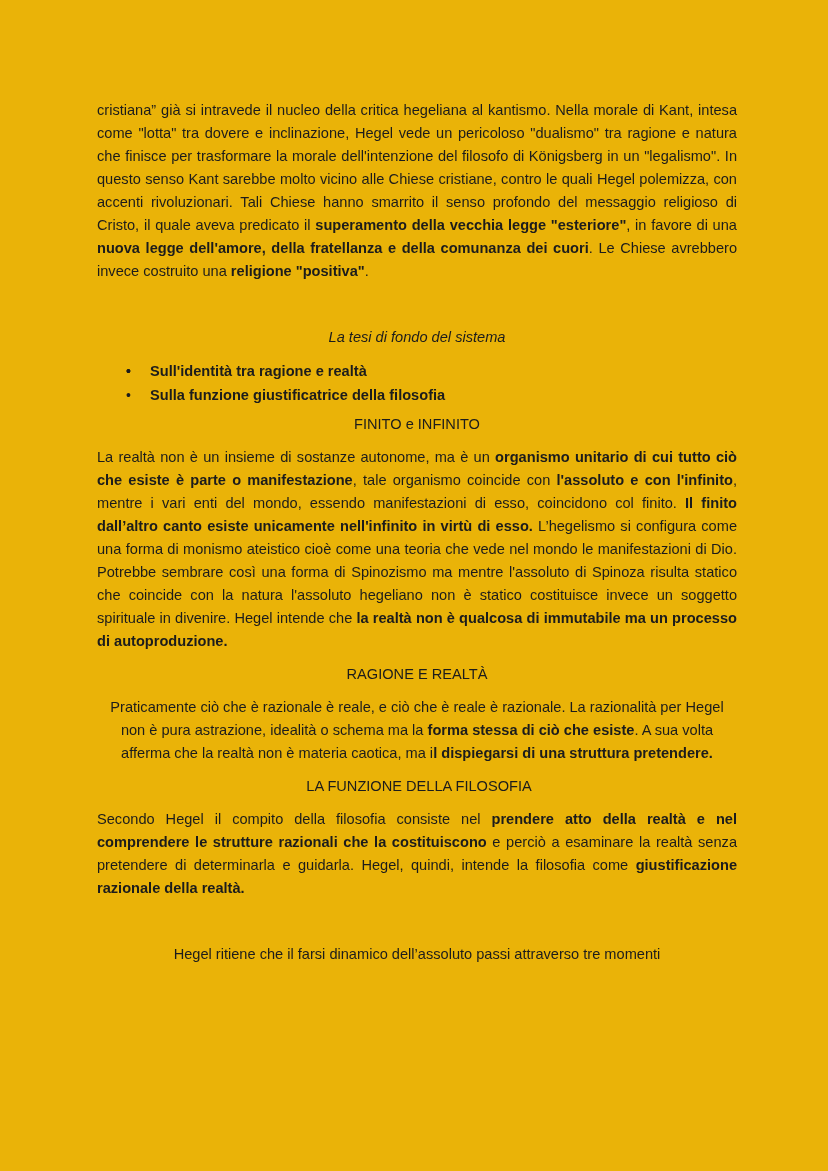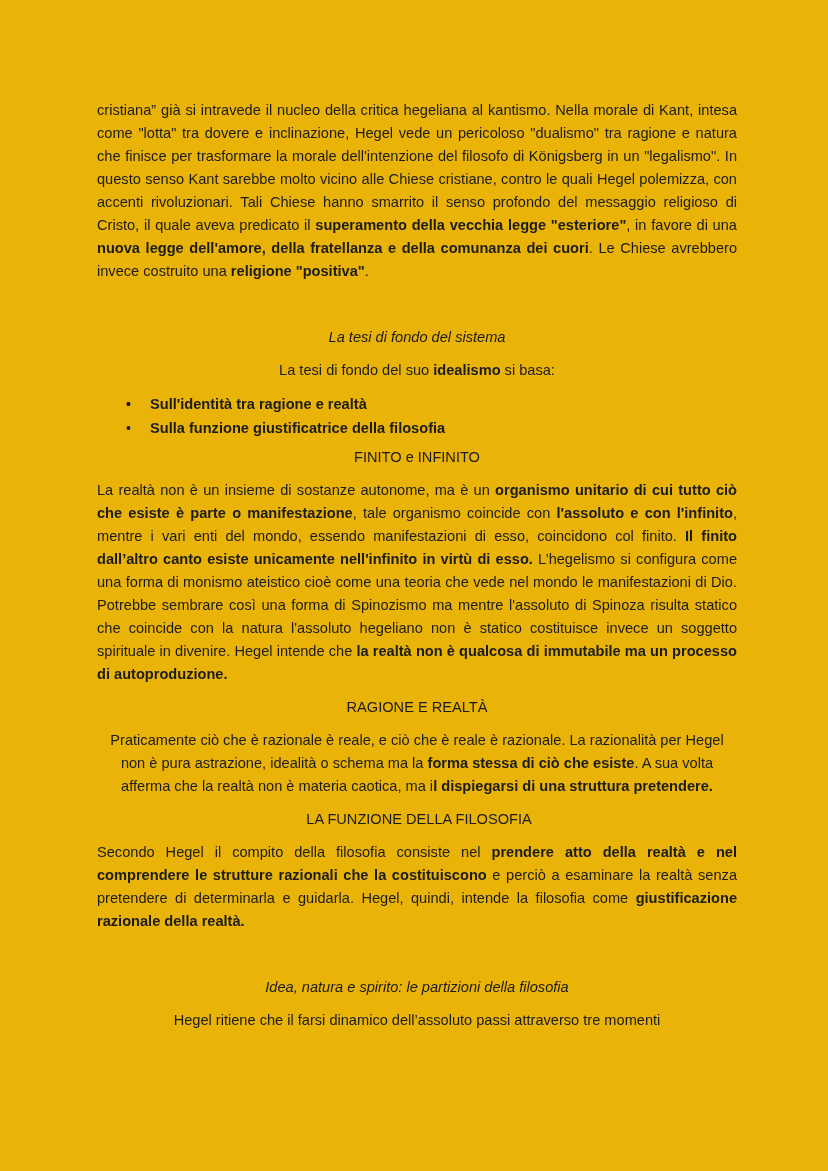--- a/index.html
+++ b/index.html
@@ -61,29 +61,27 @@
   }
 </style>
 </head>
 <body>
 
 <div class="page">
   <div id="doc">
       <p class="para align-justify"><span>cristiana” già si intravede il nucleo della critica hegeliana al kantismo. Nella morale di Kant, intesa come "lotta" tra dovere e inclinazione, Hegel vede un pericoloso "dualismo" tra ragione e natura che finisce per trasformare la morale dell'intenzione del filosofo di Königsberg in un "legalismo". In questo senso Kant sarebbe molto vicino alle Chiese cristiane, contro le quali Hegel polemizza, con accenti rivoluzionari. Tali Chiese hanno smarrito il senso profondo del messaggio religioso di Cristo, il quale aveva predicato il </span><b>superamento della vecchia legge "esteriore"</b><span>, in favore di una </span><b>nuova legge dell'amore, della fratellanza e della comunanza dei cuori</b><span>. Le Chiese avrebbero invece costruito una </span><b>religione "positiva"</b><span>.</span></p>
       <div class="gap"></div>
       <p class="para h-italic align-left"><span>La tesi di fondo del sistema</span></p>
-      <p class="para align-left"><span>La tesi di fondo del suo </span><b>idealismo</b><span> si basa:</span></p>
       <ul class="doc-list">
         <li><span class="bullet">•</span></li>
         <li><span class="bullet">•</span><b>Sull'identità tra ragione e realtà</b></li>
         <li><span class="bullet">•</span><b>Sulla funzione giustificatrice della filosofia</b></li>
       </ul>
       <p class="para align-left"><span>FINITO e INFINITO</span></p>
       <p class="para align-justify"><span>La realtà non è un insieme di sostanze autonome, ma è un </span><b>organismo unitario di cui tutto ciò che esiste è parte o manifestazione</b><span>, tale organismo coincide con </span><b>l'assoluto e con l'infinito</b><span>, mentre i vari enti del mondo, essendo manifestazioni di esso, coincidono col finito. </span><b>Il finito dall’altro canto esiste unicamente nell'infinito in virtù di esso.</b><span> L’hegelismo si configura come una forma di monismo ateistico cioè come una teoria che vede nel mondo le manifestazioni di Dio. Potrebbe sembrare così una forma di Spinozismo ma mentre l'assoluto di Spinoza risulta statico che coincide con la natura l'assoluto hegeliano non è statico costituisce invece un soggetto spirituale in divenire. Hegel intende che </span><b>la realtà non è qualcosa di immutabile ma un processo di autoproduzione.</b></p>
       <p class="para align-left"><span>RAGIONE E REALTÀ</span></p>
       <p class="para align-left"><span>Praticamente ciò che è razionale è reale, e ciò che è reale è razionale. La razionalità per Hegel non è pura astrazione, idealità o schema ma la </span><b>forma stessa di ciò che esiste</b><span>. A sua volta afferma che la realtà non è materia caotica, ma i</span><b>l dispiegarsi di una struttura pretendere.</b></p>
       <p class="para align-left"><span> LA FUNZIONE DELLA FILOSOFIA</span></p>
       <p class="para align-justify"><span>Secondo Hegel il compito della filosofia consiste nel </span><b>prendere atto della realtà e nel comprendere le strutture razionali che la costituiscono</b><span> e perciò a esaminare la realtà senza pretendere di determinarla e guidarla. Hegel, quindi, intende la filosofia come </span><b>giustificazione razionale della realtà.</b></p>
       <div class="gap"></div>
-      <p class="para h-italic align-left"><span>Idea, natura e spirito: le partizioni della filosofia</span></p>
       <p class="para align-left"><span>Hegel ritiene che il farsi dinamico dell’assoluto passi attraverso tre momenti</span></p>
     </div>
 </div>
 
 </body></html>

